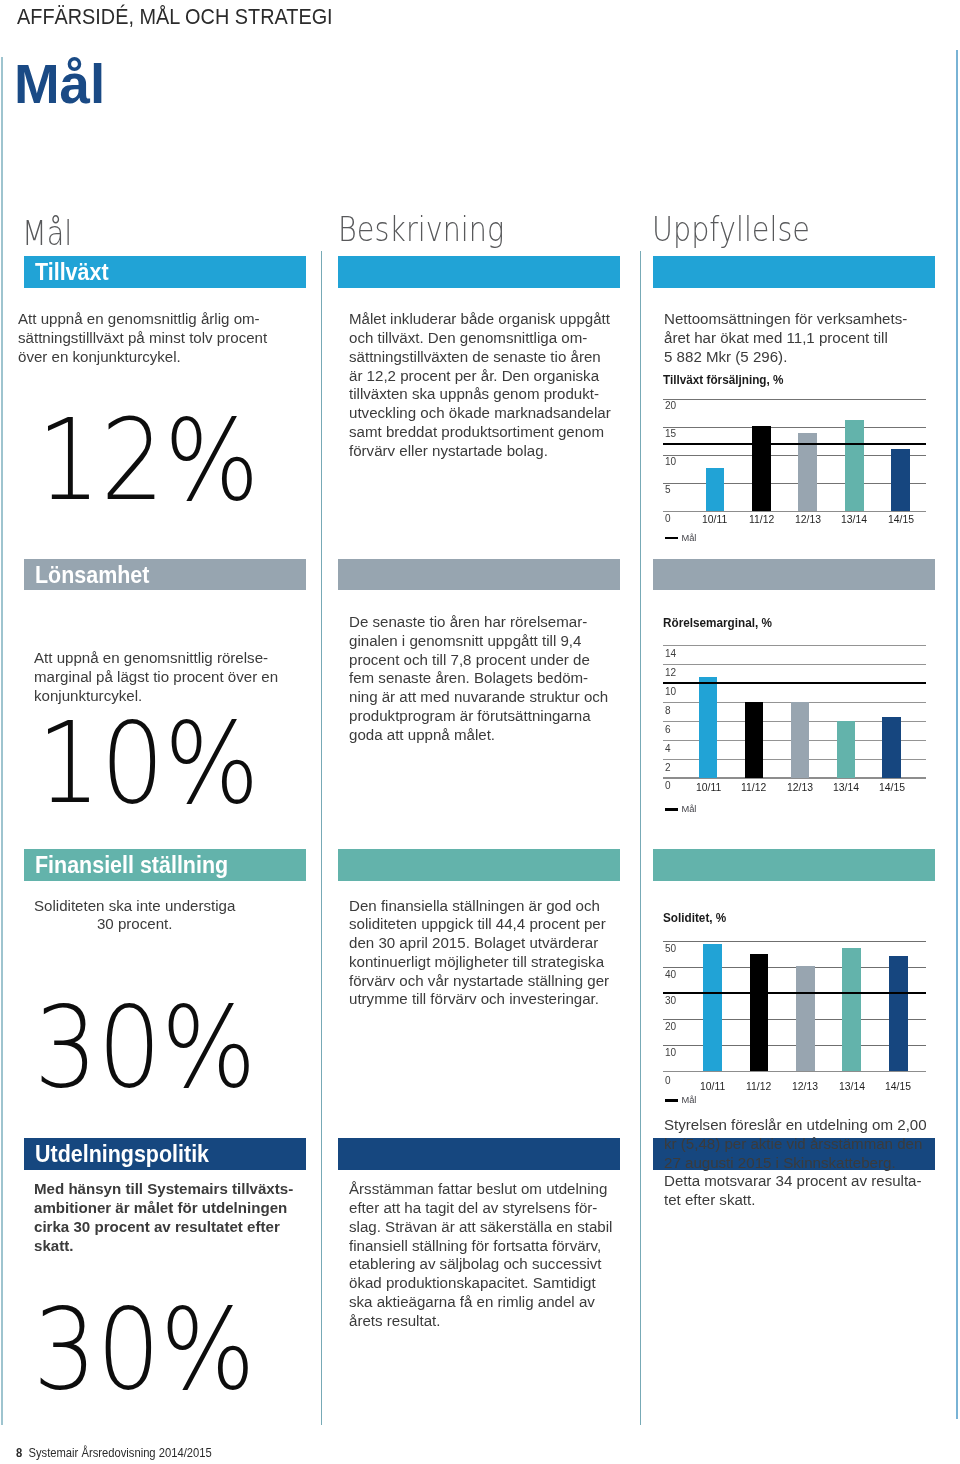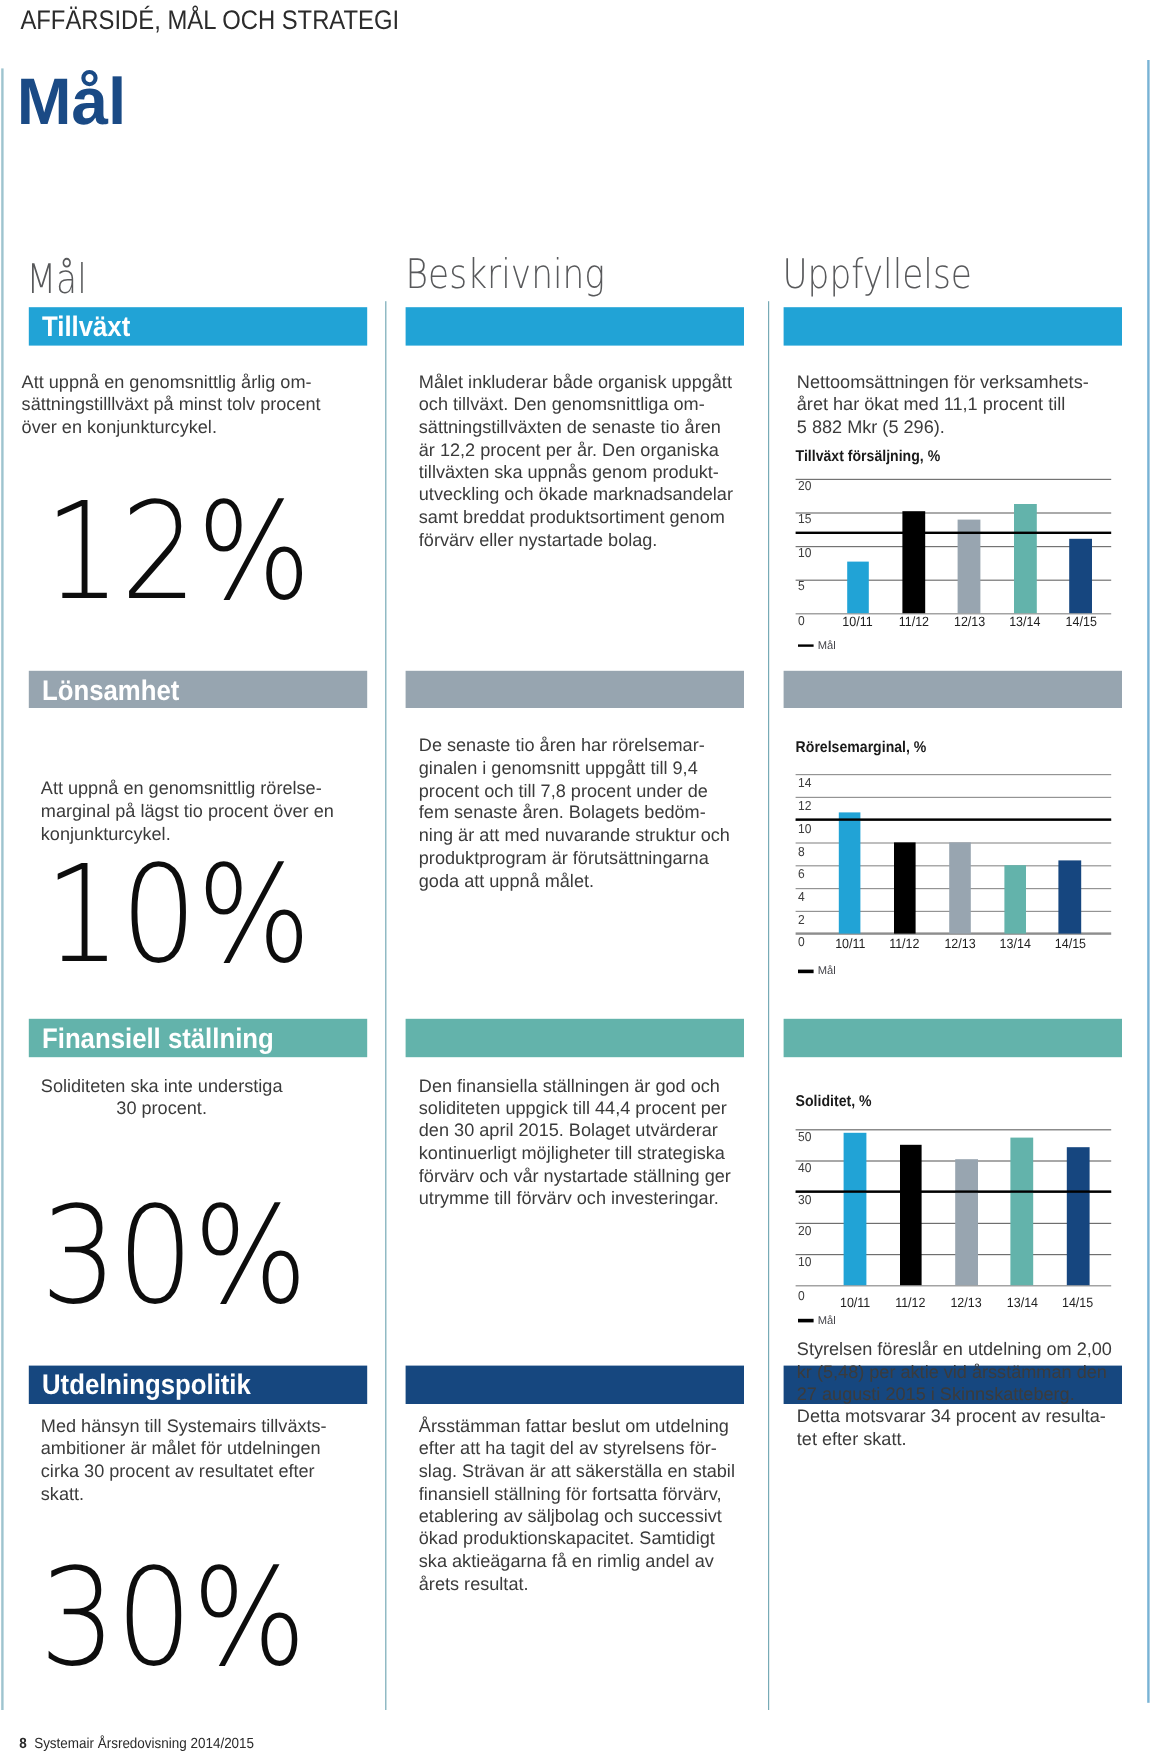--- a/index.html
+++ b/index.html
@@ -166,21 +166,21 @@
         <div class="tline">den 30 april 2015. Bolaget utvärderar</div>
         <div class="tline">kontinuerligt möjligheter till strategiska</div>
         <div class="tline">förvärv och vår nystartade ställning ger</div>
         <div class="tline">utrymme till förvärv och investeringar.</div>
       </div>
       <div class="bandbar" style="left:24.1px;top:1138.4px;width:282px;background:#16477f;">
         <span>Utdelningspolitik</span>
       </div>
       <div class="bandbar" style="left:338px;top:1138.4px;width:282px;background:#16477f;"></div>
       <div class="bandbar" style="left:653px;top:1138.4px;width:282px;background:#16477f;"></div>
-      <div class="body-text" style="left:34px;top:1180.3px;">
+      <div class="body-text" style="left:34px;top:1180.3px;font-weight:bold;">
         <div class="tline">Med hänsyn till Systemairs tillväxts-</div>
         <div class="tline">ambitioner är målet för utdelningen</div>
         <div class="tline">cirka 30 procent av resultatet efter</div>
         <div class="tline">skatt.</div>
       </div>
       <div class="bignum" style="left:33.4px;top:1292.8px;">30%</div>
       <div class="body-text" style="left:349px;top:1180.3px;">
         <div class="tline">Årsstämman fattar beslut om utdelning</div>
         <div class="tline">efter att ha tagit del av styrelsens för-</div>
         <div class="tline">slag. Strävan är att säkerställa en stabil</div>

